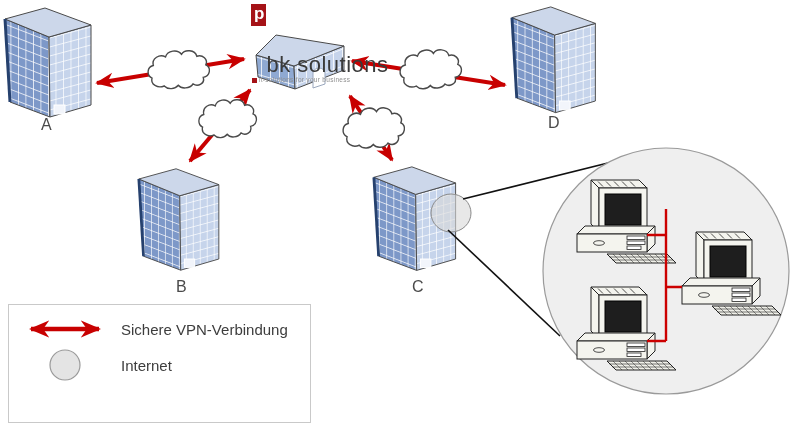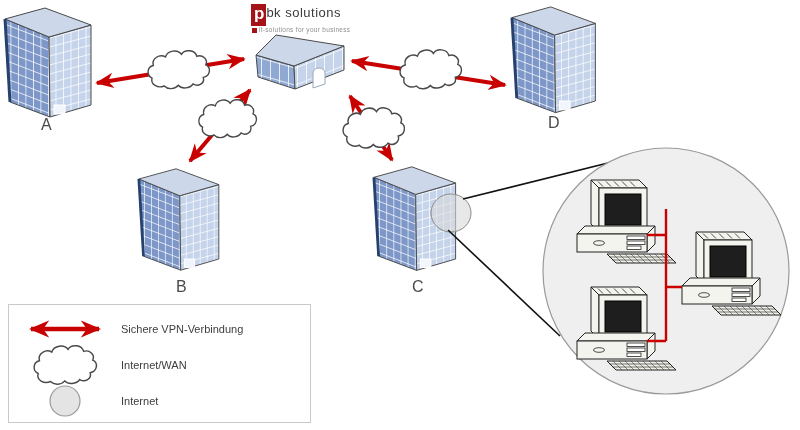--- a/index.html
+++ b/index.html
@@ -4,30 +4,30 @@
 <style>
   html,body{margin:0;padding:0;background:#fff;}
   #stage{position:relative;width:800px;height:430px;background:#fff;overflow:hidden;
          font-family:"Liberation Sans", sans-serif;}
   #diagram{position:absolute;left:0;top:0;}
   
   .logo{position:absolute;left:251px;top:4px;line-height:1;}
   .logo-line{display:flex;align-items:flex-start;}
   .logo-p{display:inline-block;background:#a51217;color:#fff;font-size:17px;font-weight:bold;
           padding:1px 2px 4px 3px;}
-  .logo-rest{color:#3a3a3a;font-size:13px;letter-spacing:.5px;padding-top:2px;}
+  .logo-rest{color:#3a3a3a;font-size:22px;letter-spacing:.5px;padding-top:2px;margin-top:48px;}
   .logo-tagline{display:flex;align-items:center;margin-top:1px;margin-left:1px;}
   .tag-sq{display:inline-block;width:5px;height:5px;background:#a51217;margin-right:2px;}
   .tag-text{font-size:6.5px;color:#8f8f8f;letter-spacing:.3px;}
   
   .legend{position:absolute;left:8px;top:304px;width:303px;height:119px;
           border:1px solid #c9c9c9;background:#fff;box-sizing:border-box;padding-top:6px;}
   .legend-row{display:flex;align-items:center;height:36px;}
   .legend-icon{width:112px;display:flex;justify-content:center;align-items:center;}
-  .legend-label{font-size:11px;color:#3d3d3d;}
+  .legend-label{font-size:15px;color:#3d3d3d;}
   text.node-label{font-size:16px;fill:#4a4a4a;}
 </style>
 </head>
 <body>
 
 <div id="stage">
 
   <svg id="diagram" width="800" height="430" viewBox="0 0 800 430">
     <defs>
       <marker id="arrowhead" viewBox="0 0 10 10" refX="9" refY="5" markerWidth="4.6" markerHeight="4.6" orient="auto-start-reverse" markerUnits="strokeWidth">
@@ -146,28 +146,20 @@
     <div class="legend-row">
       <span class="legend-icon">
         <svg width="86" height="20" viewBox="0 0 86 20">
           <line x1="9" y1="10" x2="77" y2="10" stroke="#c80000" stroke-width="4.4" marker-start="url(#arrowhead)" marker-end="url(#arrowhead)"></line>
         </svg>
       </span>
       <span class="legend-label">Sichere VPN-Verbindung</span>
     </div>
     <div class="legend-row">
       <span class="legend-icon">
-        <svg width="70" height="45" viewBox="0 0 70 45">
-          <use href="#cloud" transform="translate(1,1) scale(0.65,0.67)"></use>
-        </svg>
-      </span>
-      <span class="legend-label">Internet/WAN</span>
-    </div>
-    <div class="legend-row">
-      <span class="legend-icon">
         <svg width="34" height="34" viewBox="0 0 34 34">
           <circle cx="17" cy="17" r="15" fill="#e4e4e4" stroke="#9a9a9a" stroke-width="1.2"></circle>
         </svg>
       </span>
       <span class="legend-label">Internet</span>
     </div>
   </div>
 
 </div>
 

